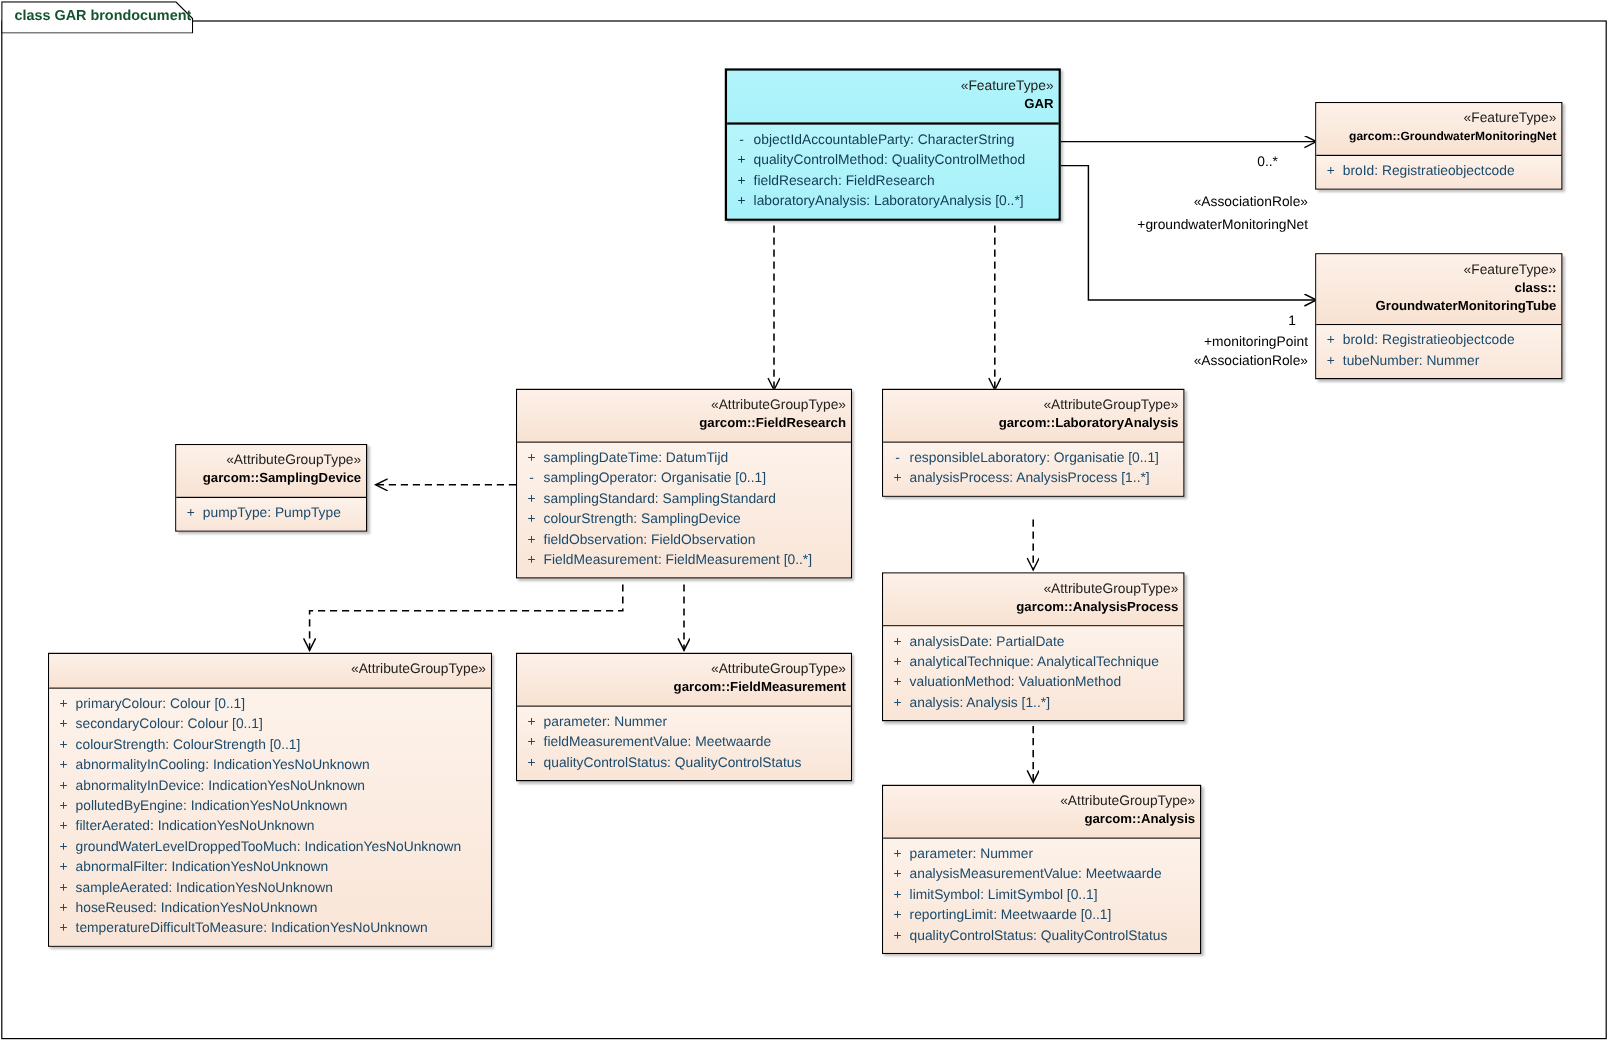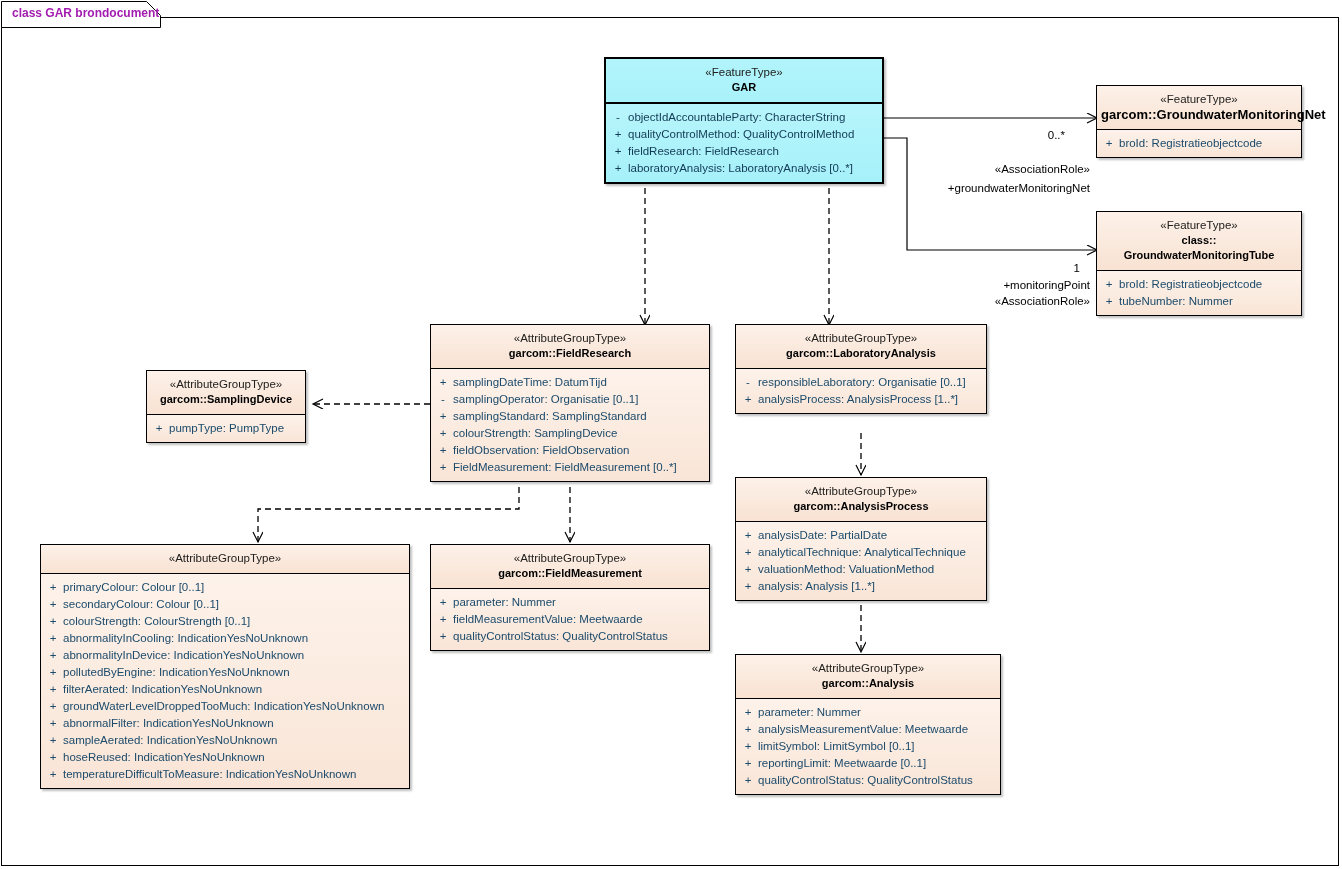--- a/index.html
+++ b/index.html
@@ -35,37 +35,37 @@
     height: 26px;
     box-sizing: border-box;
   }
   #title-tab svg { position: absolute; left: 0; top: 0; }
   #title-tab .tab-label {
     position: absolute;
     left: 11px;
     top: 5px;
     font-size: 12px;
     font-weight: bold;
-    color: #a21caf;
+    color: #14532d;
     white-space: nowrap;
   }
 
   
   .uml {
     position: absolute;
     box-sizing: border-box;
     border: 1px solid #000000;
     background: #fbe9dd;
     box-shadow: 2px 2px 2px rgba(0,0,0,0.25);
   }
   .uml .hdr {
     box-sizing: border-box;
     border-bottom: 1px solid #000000;
     padding: 6px 4px 7px 4px;
-    text-align: center;
+    text-align: right;
     background: linear-gradient(to bottom, #fdf1e9 0%, #f8e2d2 100%);
   }
   .uml .stereo {
     font-size: 11.5px;
     color: #21201e;
     line-height: 15px;
     white-space: nowrap;
   }
   .uml .cname {
     font-size: 11px;
@@ -210,21 +210,21 @@
       <div class="attr">
         <span class="vis">+</span>
         <span class="sig">laboratoryAnalysis: LaboratoryAnalysis [0..*]</span>
       </div>
     </div>
   </div>
 
   <div class="uml" id="cls-gwmnet" style="left:1096px; top:85px; width:206px;">
     <div class="hdr">
       <div class="stereo">«FeatureType»</div>
-      <div class="cname" style="font-size:13px;">garcom::GroundwaterMonitoringNet</div>
+      <div class="cname" style="font-size:10px;">garcom::GroundwaterMonitoringNet</div>
     </div>
     <div class="attrs">
       <div class="attr">
         <span class="vis">+</span>
         <span class="sig">broId: Registratieobjectcode</span>
       </div>
     </div>
   </div>
 
   <div class="uml" id="cls-gwmtube" style="left:1096px; top:211px; width:206px;">

